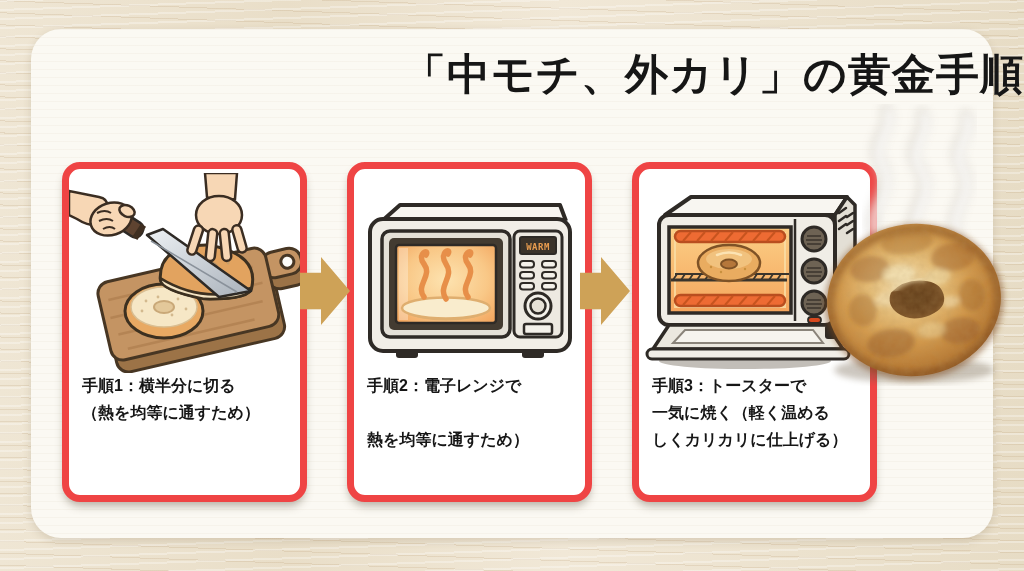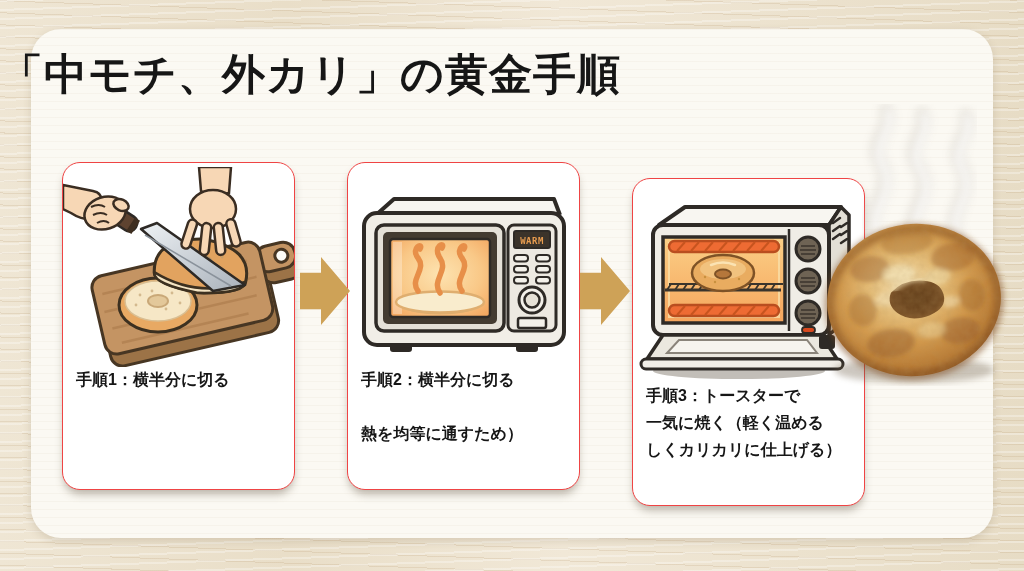--- a/index.html
+++ b/index.html
@@ -14,34 +14,34 @@
   }
   .panel{
     position:absolute;left:31px;top:29px;width:962px;height:509px;
     border-radius:30px;
     background-color:var(--panel,#FBF9F3);
     background-image:repeating-linear-gradient(180deg, rgba(205,190,165,.10) 0 1px, rgba(0,0,0,0) 1px 8px);
     box-shadow:0 3px 8px rgba(120,100,70,.20);
   }
   .title{
     position:absolute;left:0;top:46px;width:100%;margin:0;
-    text-align:left;
+    text-align:right;
     font-family:"Liberation Serif","DejaVu Serif",serif;
     font-size:43px;font-weight:bold;letter-spacing:1px;
     color:var(--text,#161616);
   }
   .step-card{
     position:absolute;top:162px;width:231px;height:326px;
     background:var(--card,#FFFFFF);
-    border:1px solid #ef4444;border-radius:18px;
+    border:7px solid #ef4444;border-radius:18px;
     box-shadow:0 6px 9px -2px rgba(105,92,74,.45);
   }
   .card-1{left:62px;}
   .card-2{left:347px;}
-  .card-3{left:632px;margin-top:16px;}
+  .card-3{left:632px;}
   .illus{position:absolute;left:0;top:4px;width:231px;height:200px;}
   .caption{
     position:absolute;left:13px;right:6px;top:203px;
     font-size:16px;font-weight:bold;line-height:27px;
     color:var(--text,#161616);
   }
   .flow-arrow{
     position:absolute;top:257px;width:50px;height:68px;
     background:var(--arrow,#CEA257);
     clip-path:polygon(0% 23%,42% 23%,42% 0%,100% 50%,42% 100%,42% 77%,0% 77%);
@@ -124,20 +124,21 @@
       <g>
         <rect x="122" y="52" width="9" height="30" rx="4.5" transform="rotate(18 126 66)"></rect>
         <rect x="138" y="56" width="9" height="32" rx="4.5" transform="rotate(6 142 72)"></rect>
         <rect x="152" y="56" width="9" height="32" rx="4.5" transform="rotate(-6 156 72)"></rect>
         <rect x="166" y="52" width="9" height="28" rx="4.5" transform="rotate(-16 170 66)"></rect>
       </g>
     </g>
   </svg>
   <div class="caption">
     <span>手順1：横半分に切る</span><br>
+    <span>（熱を均等に通すため）</span>
   </div>
 </div>
 
 <div class="step-card card-2">
   <svg class="illus" viewBox="0 0 231 200" aria-hidden="true">
     <defs>
       <radialGradient id="mwGlow" cx="50%" cy="45%" r="75%">
         <stop offset="0" stop-color="#FDE3B0"></stop>
           <stop offset=".55" stop-color="#F9C887"></stop>
           <stop offset="1" stop-color="#F2A159"></stop>
@@ -176,21 +177,21 @@
           <rect x="188" y="99" width="14" height="6.5" rx="3"></rect>
         <rect x="166" y="110" width="14" height="6.5" rx="3"></rect>
           <rect x="188" y="110" width="14" height="6.5" rx="3"></rect>
       </g>
       <circle cx="184" cy="133" r="13" fill="#F4F1EA" stroke="#2E2A26" stroke-width="3"></circle>
       <circle cx="184" cy="133" r="7.5" fill="#E6E1D6" stroke="#2E2A26" stroke-width="2.5"></circle>
       <rect x="170" y="151" width="28" height="10" rx="2" fill="#F4F1EA" stroke="#2E2A26" stroke-width="2.5"></rect>
     </g>
   </svg>
   <div class="caption">
-    <span>手順2：横半分に切る</span><br>
+    <span>手順2：電子レンジで</span><br>
     <br>
     <span>熱を均等に通すため）</span>
   </div>
 </div>
 
 <div class="step-card card-3">
   <svg class="illus" viewBox="0 0 231 200" aria-hidden="true">
     <defs>
       <linearGradient id="ovGlow" x1="0" y1="0" x2="0" y2="1">
         <stop offset="0" stop-color="#FBCF86"></stop>

